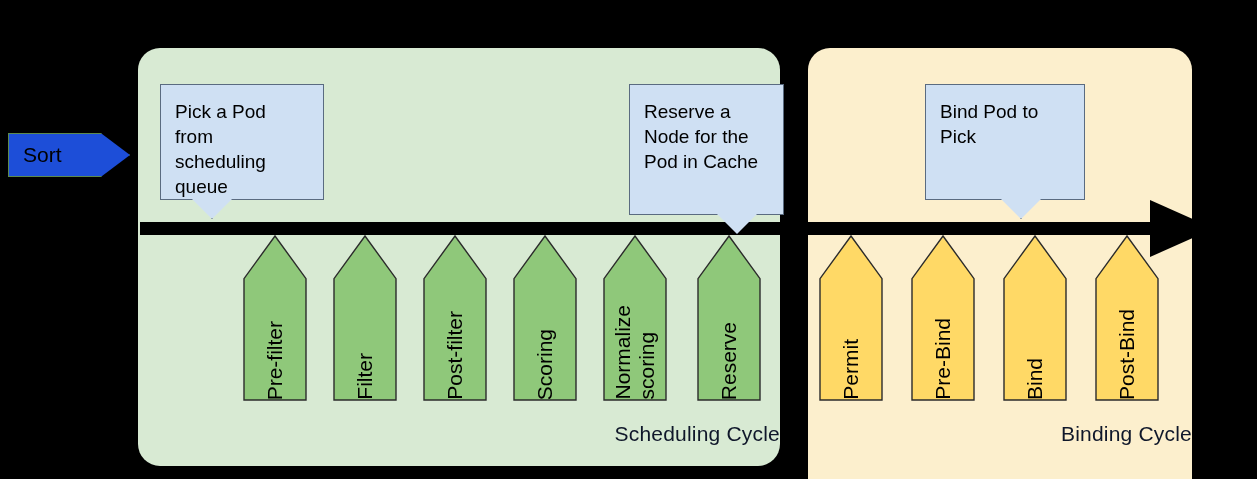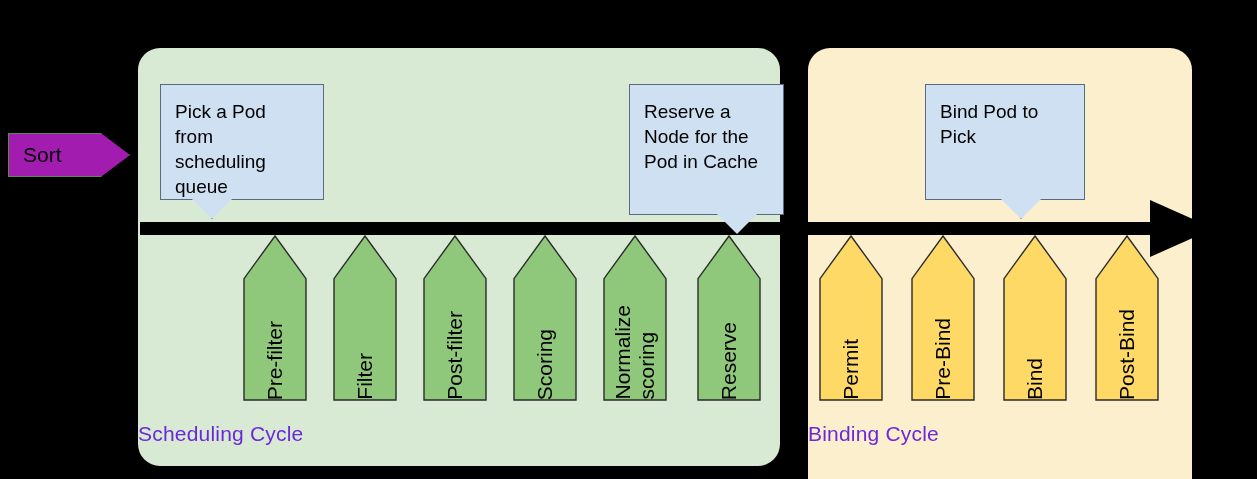--- a/index.html
+++ b/index.html
@@ -9,30 +9,30 @@
     overflow:hidden;position:relative;
   }
   #stage{position:absolute;inset:0;width:1257px;height:479px;}
 
   
   .panel{position:absolute;border-radius:22px;}
   #panel-scheduling{left:138px;top:48px;width:642px;height:418px;background:#D8EAD3;}
   #panel-binding{left:808px;top:48px;width:384px;height:474px;background:#FCEFCD;}
 
   .cycle-label{
-    position:absolute;text-align:left;width:100%;
-    font-size:21px;color:#6d28d9;letter-spacing:.2px;
+    position:absolute;text-align:right;width:100%;
+    font-size:21px;color:#0f172a;letter-spacing:.2px;
   }
   #panel-scheduling .cycle-label{top:374px;}
   #panel-binding .cycle-label{top:374px;}
 
   
   #sort-arrow{
     position:absolute;left:8px;top:133px;width:122px;height:44px;
-    background:#a21caf;border:1px solid #5d8a4c;box-sizing:border-box;
+    background:#1d4ed8;border:1px solid #5d8a4c;box-sizing:border-box;
     clip-path:polygon(0 0, 76% 0, 100% 50%, 76% 100%, 0 100%);
     display:flex;align-items:center;
   }
   #sort-arrow .lbl{padding-left:14px;font-size:21px;color:#000;}
 
   
   #main-arrow-bar{
     position:absolute;left:140px;top:222px;width:1068px;height:13px;background:#000;
   }
   #main-arrow-head{

